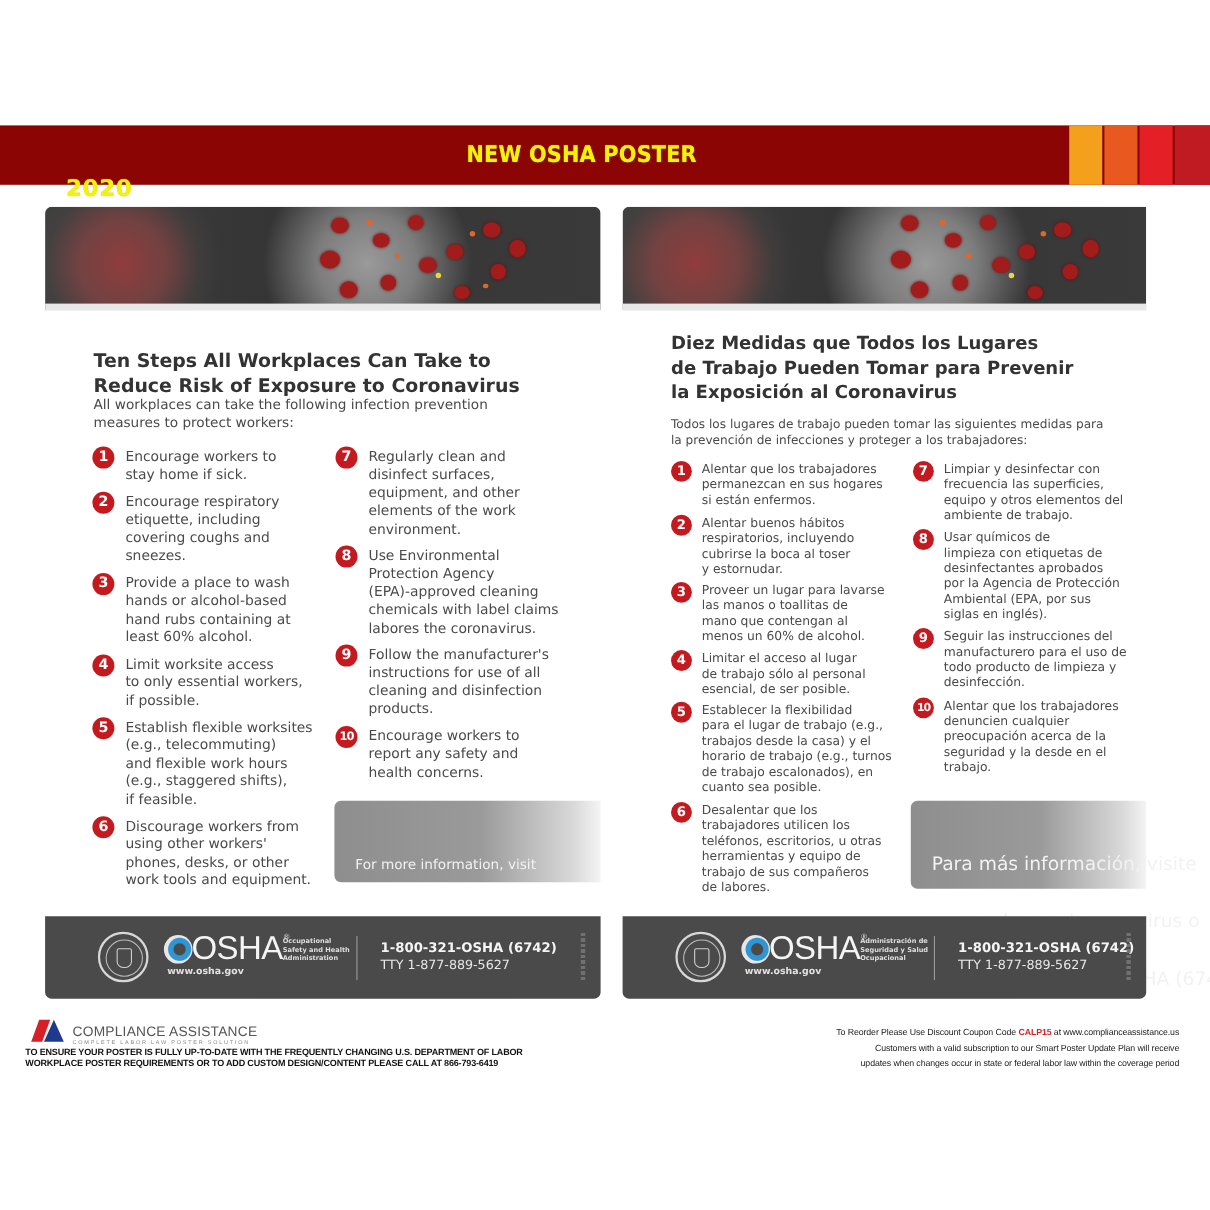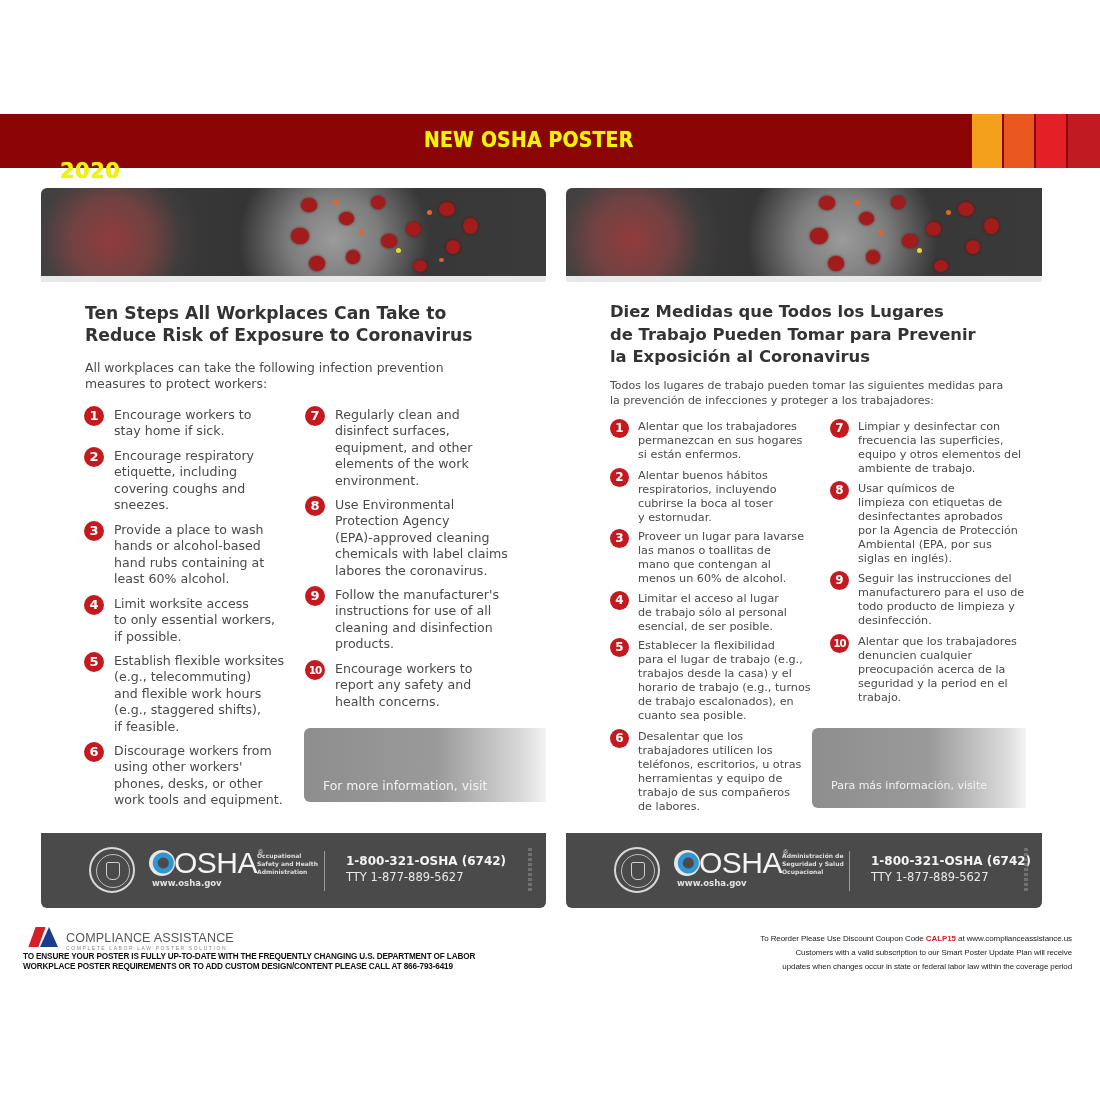--- a/index.html
+++ b/index.html
@@ -97,21 +97,21 @@
     <div class="spike" style="left:405px;top:52px;width:14px;height:14px"></div>
     <div class="spike" style="left:422px;top:30px;width:15px;height:16px"></div>
     <div class="dot" style="left:292px;top:12px;width:6px;height:5px"></div>
     <div class="dot" style="left:318px;top:42px;width:5px;height:5px"></div>
     <div class="dot" style="left:386px;top:22px;width:5px;height:5px"></div>
     <div class="dot" style="left:355px;top:60px;width:5px;height:5px;background:#e8d63a"></div>
     <div class="dot" style="left:398px;top:70px;width:5px;height:4px"></div>
     <div class="hero-fade"></div>
   </div>
 
-  <div class="title" style="left:44px;top:114px">
+  <div class="title" style="left:44px;top:130px">
     <div>Ten Steps All Workplaces Can Take to</div>
     <div>Reduce Risk of Exposure to Coronavirus</div>
   </div>
   <div class="intro" style="left:44px;top:172px;font-size:12.4px;line-height:16px">
     <div>All workplaces can take the following infection prevention</div>
     <div>measures to protect workers:</div>
   </div>
 
   <div class="step" style="left:43px;top:219px">
     <span class="badge">1</span>
@@ -346,26 +346,26 @@
         <div>todo producto de limpieza y</div>
         <div>desinfección.</div>
     </div>
   </div>
   <div class="step" style="left:264px;top:447px">
     <span class="badge ten">10</span>
     <div class="step-text">
       <div>Alentar que los trabajadores</div>
         <div>denuncien cualquier</div>
         <div>preocupación acerca de la</div>
-        <div>seguridad y la period en el</div>
+        <div>seguridad y la desde en el</div>
         <div>trabajo.</div>
     </div>
   </div>
 
-  <div class="info-box" style="left:246px;top:540px;width:214px;height:80px;padding:14px 0 0 19px;font-size:11px;line-height:16px">
+  <div class="info-box" style="left:262px;top:540px;width:214px;height:80px;padding:14px 0 0 19px;font-size:17px;line-height:16px">
     <span class="l">Para más información, visite</span>
     <span class="l">www.osha.gov/coronavirus o</span>
     <span class="l">llame al 1-800-321-OSHA (6742).</span>
   </div>
 
   <div class="footer-bar" style="border-radius:0 0 6px 6px">
     <div class="seal"></div>
     <div class="osha-logo">
       <div class="osha-o"></div>
       <span class="osha-word">OSHA</span>

